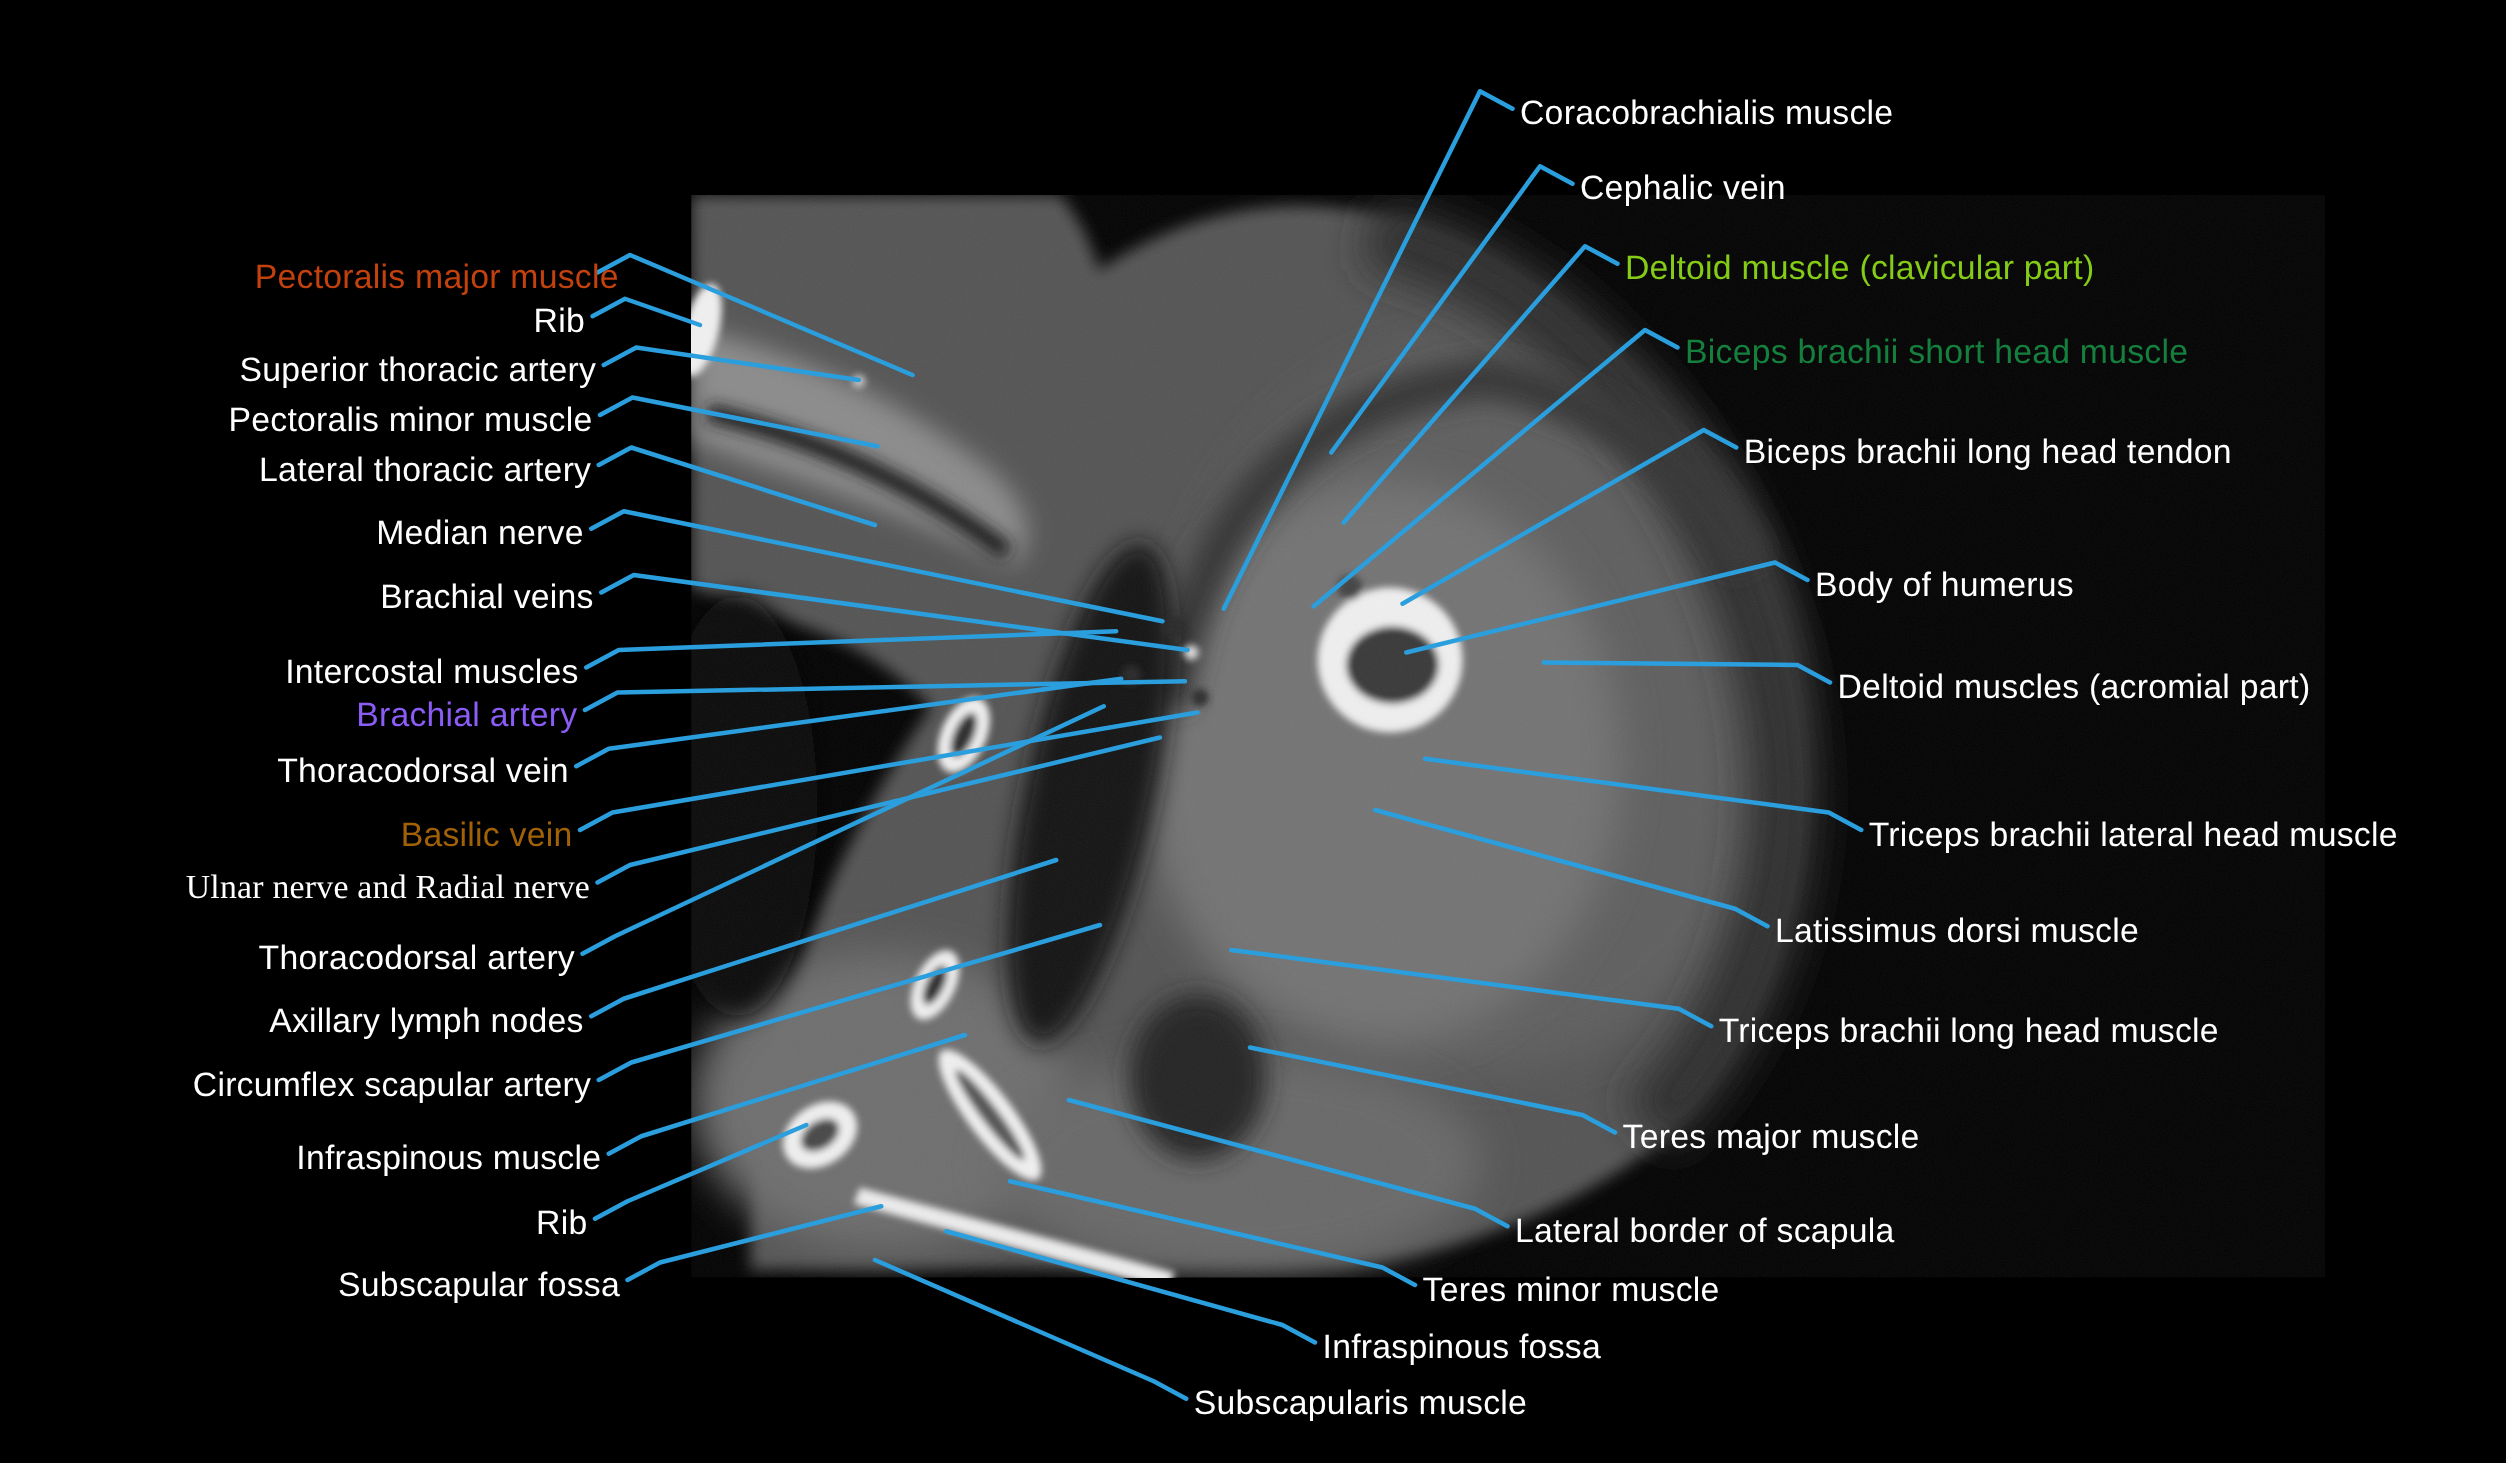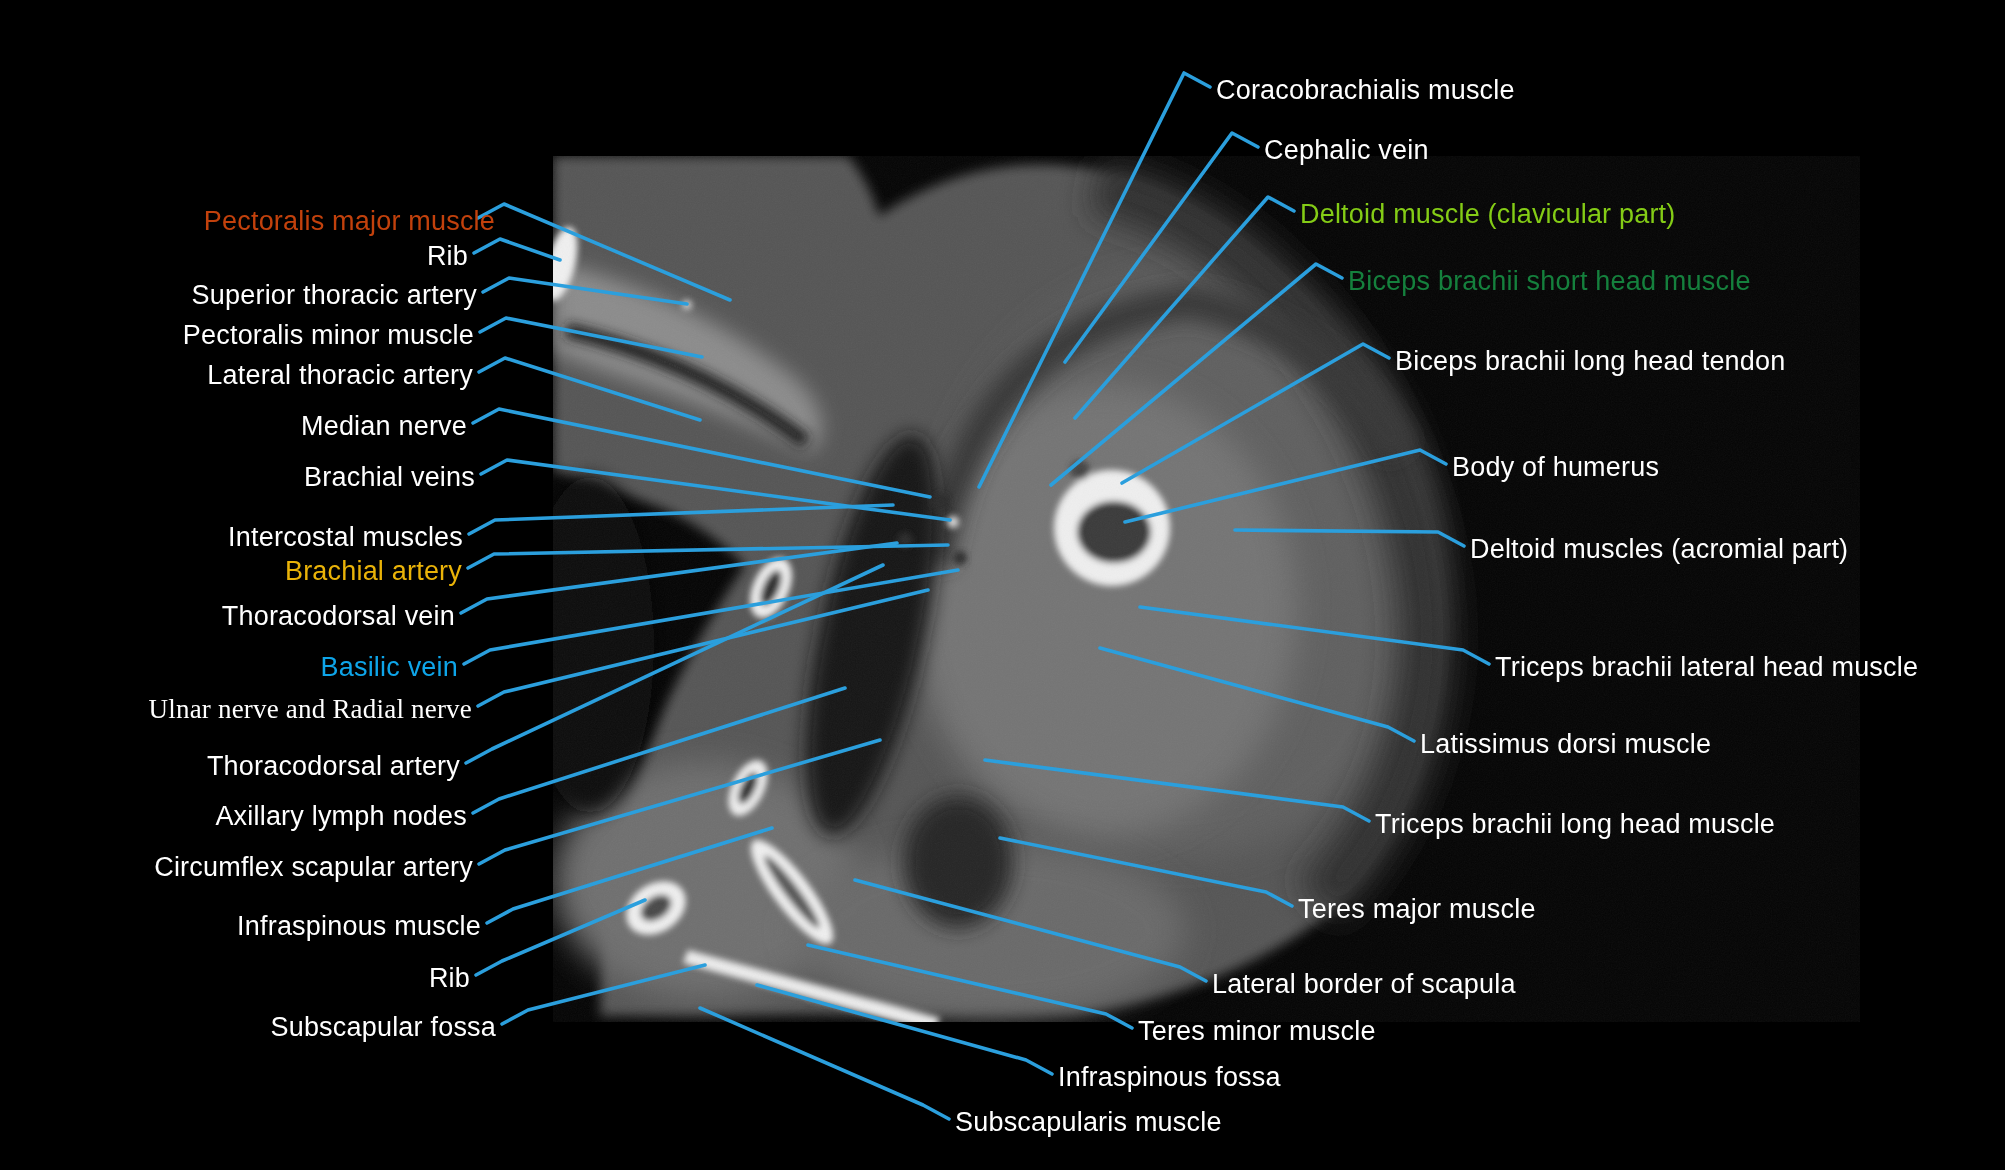--- a/index.html
+++ b/index.html
@@ -170,23 +170,23 @@
 
   <div class="layer" id="left-labels">
       <div class="anat-label left-side" style="left: 495px; top: 222px; color: #c2410c;">Pectoralis major muscle</div>
       <div class="anat-label left-side" style="left: 468px; top: 257px; color: rgb(255, 255, 255);">Rib</div>
       <div class="anat-label left-side" style="left: 477px; top: 296px; color: rgb(255, 255, 255);">Superior thoracic artery</div>
       <div class="anat-label left-side" style="left: 474px; top: 336px; color: rgb(255, 255, 255);">Pectoralis minor muscle</div>
       <div class="anat-label left-side" style="left: 473px; top: 376px; color: rgb(255, 255, 255);">Lateral thoracic artery</div>
       <div class="anat-label left-side" style="left: 467px; top: 427px; color: rgb(255, 255, 255);">Median nerve</div>
       <div class="anat-label left-side" style="left: 475px; top: 478px; color: rgb(255, 255, 255);">Brachial veins</div>
       <div class="anat-label left-side" style="left: 463px; top: 538px; color: rgb(255, 255, 255);">Intercostal muscles</div>
-      <div class="anat-label left-side" style="left: 462px; top: 572px; color: #eab308;">Brachial artery</div>
+      <div class="anat-label left-side" style="left: 462px; top: 572px; color: #8b5cf6;">Brachial artery</div>
       <div class="anat-label left-side" style="left: 455px; top: 617px; color: rgb(255, 255, 255);">Thoracodorsal vein</div>
-      <div class="anat-label left-side" style="left: 458px; top: 668px; color: #0ea5e9;">Basilic vein</div>
+      <div class="anat-label left-side" style="left: 458px; top: 668px; color: #a16207;">Basilic vein</div>
       <div class="anat-label left-side" style="left: 472px; top: 710px; color: rgb(255, 255, 255); font-family: Liberation Serif, serif;">Ulnar nerve and Radial nerve</div>
       <div class="anat-label left-side" style="left: 460px; top: 767px; color: rgb(255, 255, 255);">Thoracodorsal artery</div>
       <div class="anat-label left-side" style="left: 467px; top: 817px; color: rgb(255, 255, 255);">Axillary lymph nodes</div>
       <div class="anat-label left-side" style="left: 473px; top: 868px; color: rgb(255, 255, 255);">Circumflex scapular artery</div>
       <div class="anat-label left-side" style="left: 481px; top: 927px; color: rgb(255, 255, 255);">Infraspinous muscle</div>
       <div class="anat-label left-side" style="left: 470px; top: 979px; color: rgb(255, 255, 255);">Rib</div>
       <div class="anat-label left-side" style="left: 496px; top: 1028px; color: rgb(255, 255, 255);">Subscapular fossa</div>
     </div>
   <div class="layer" id="right-labels">
       <div class="anat-label" style="left: 1216px; top: 91px; color: rgb(255, 255, 255);">Coracobrachialis muscle</div>

